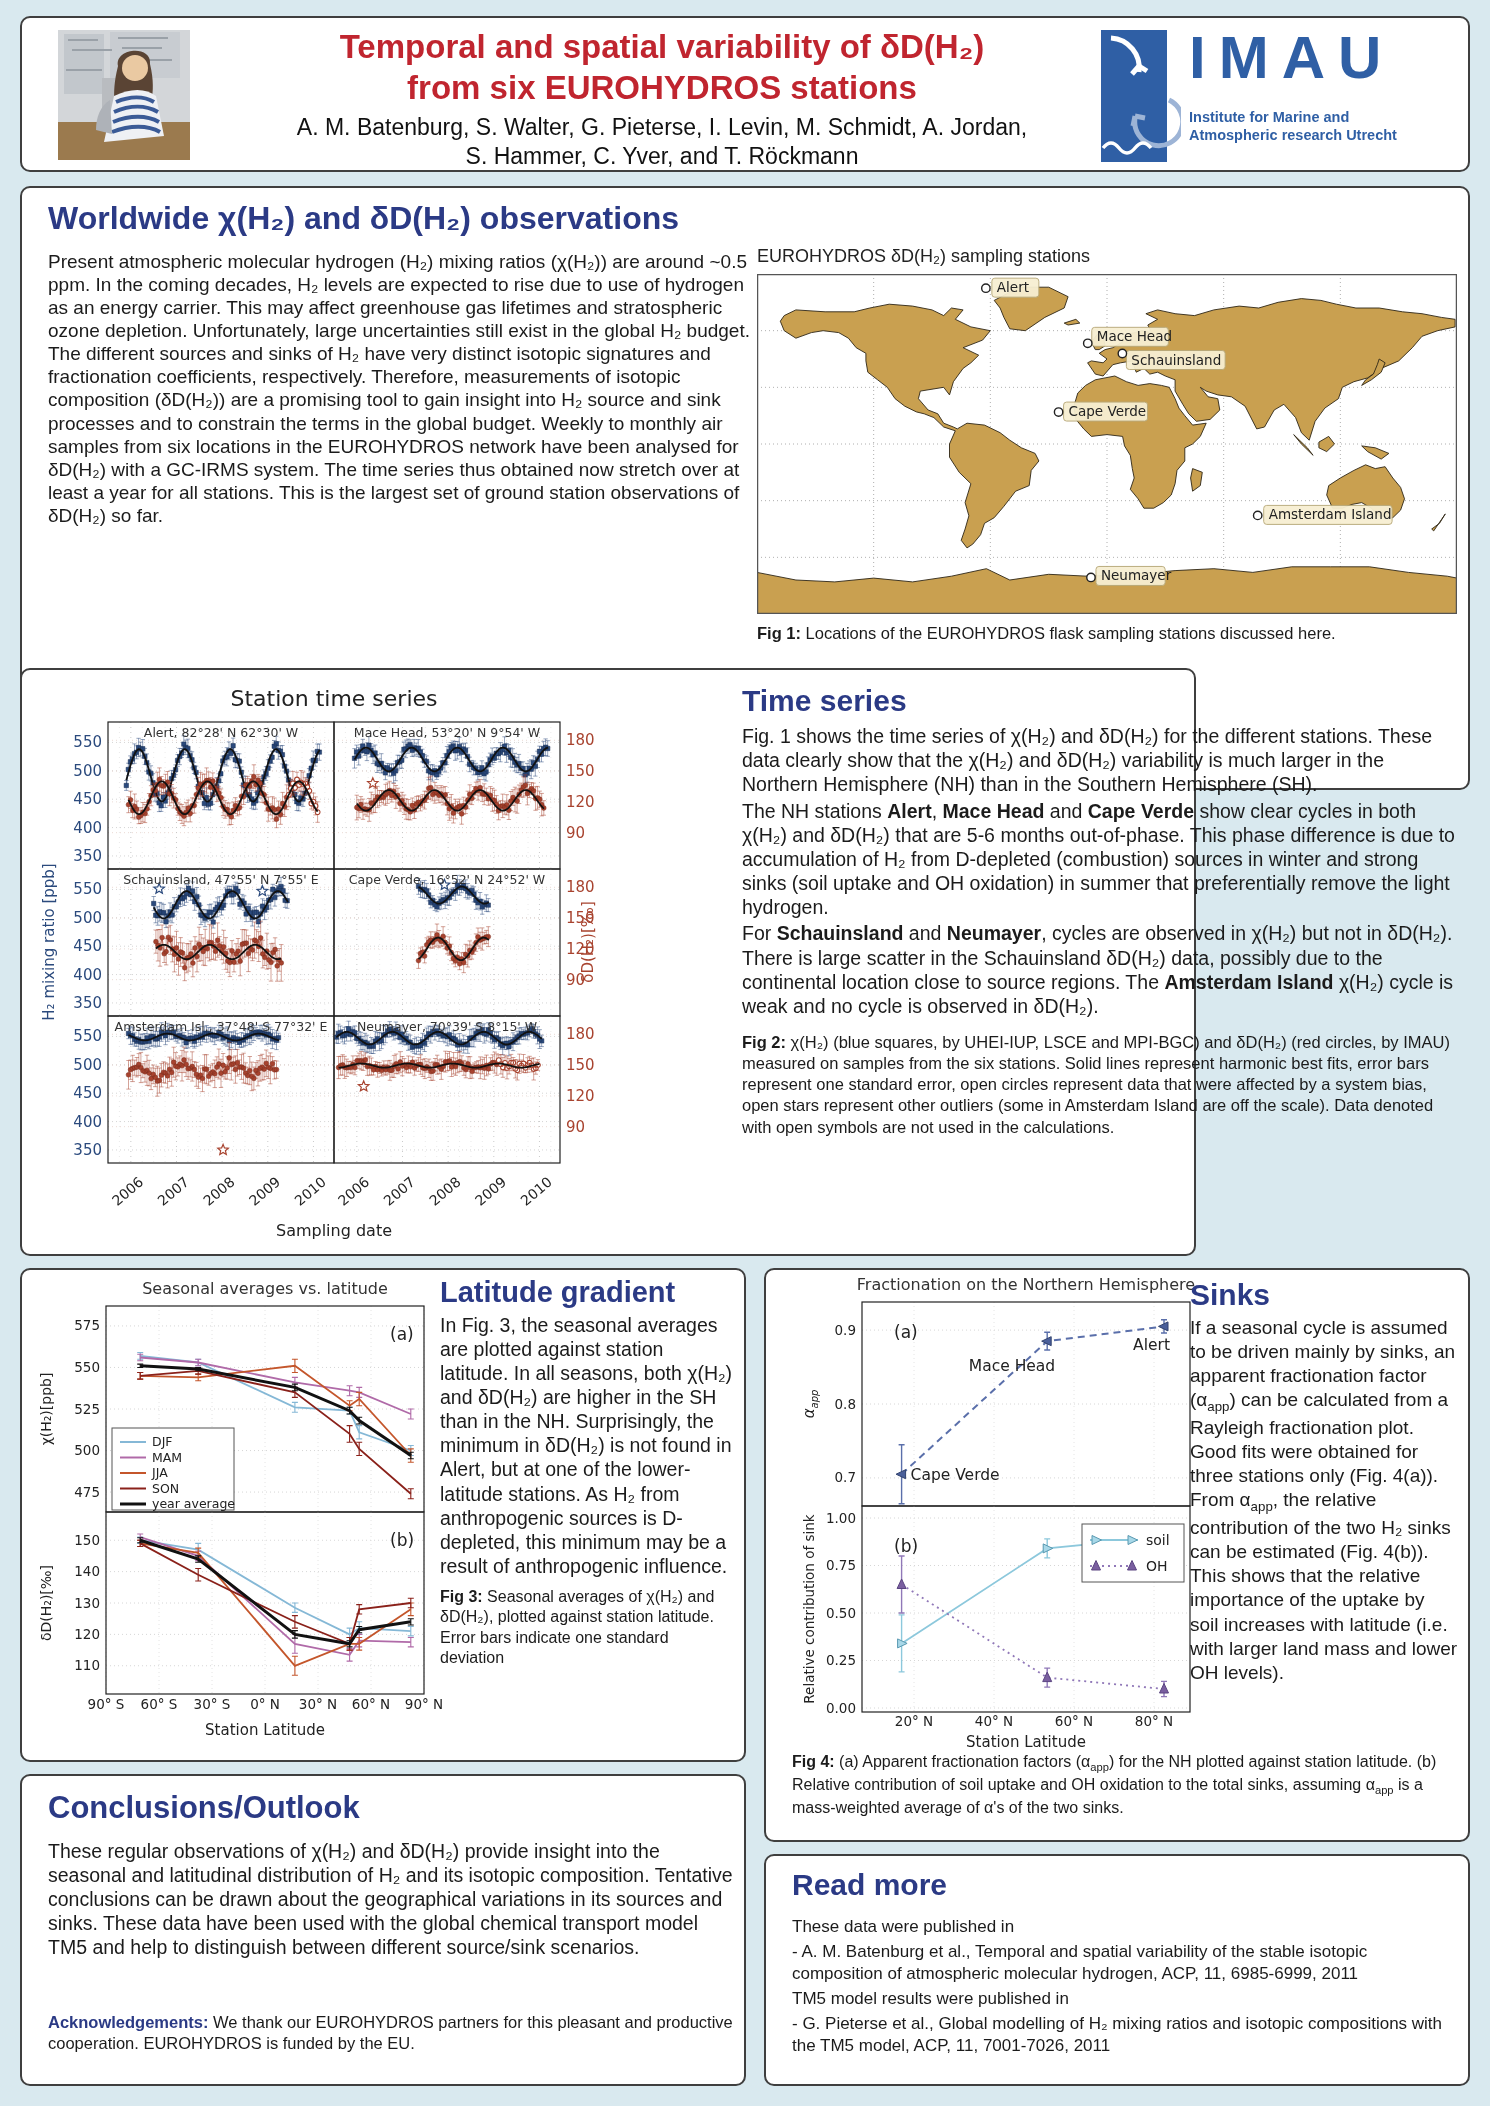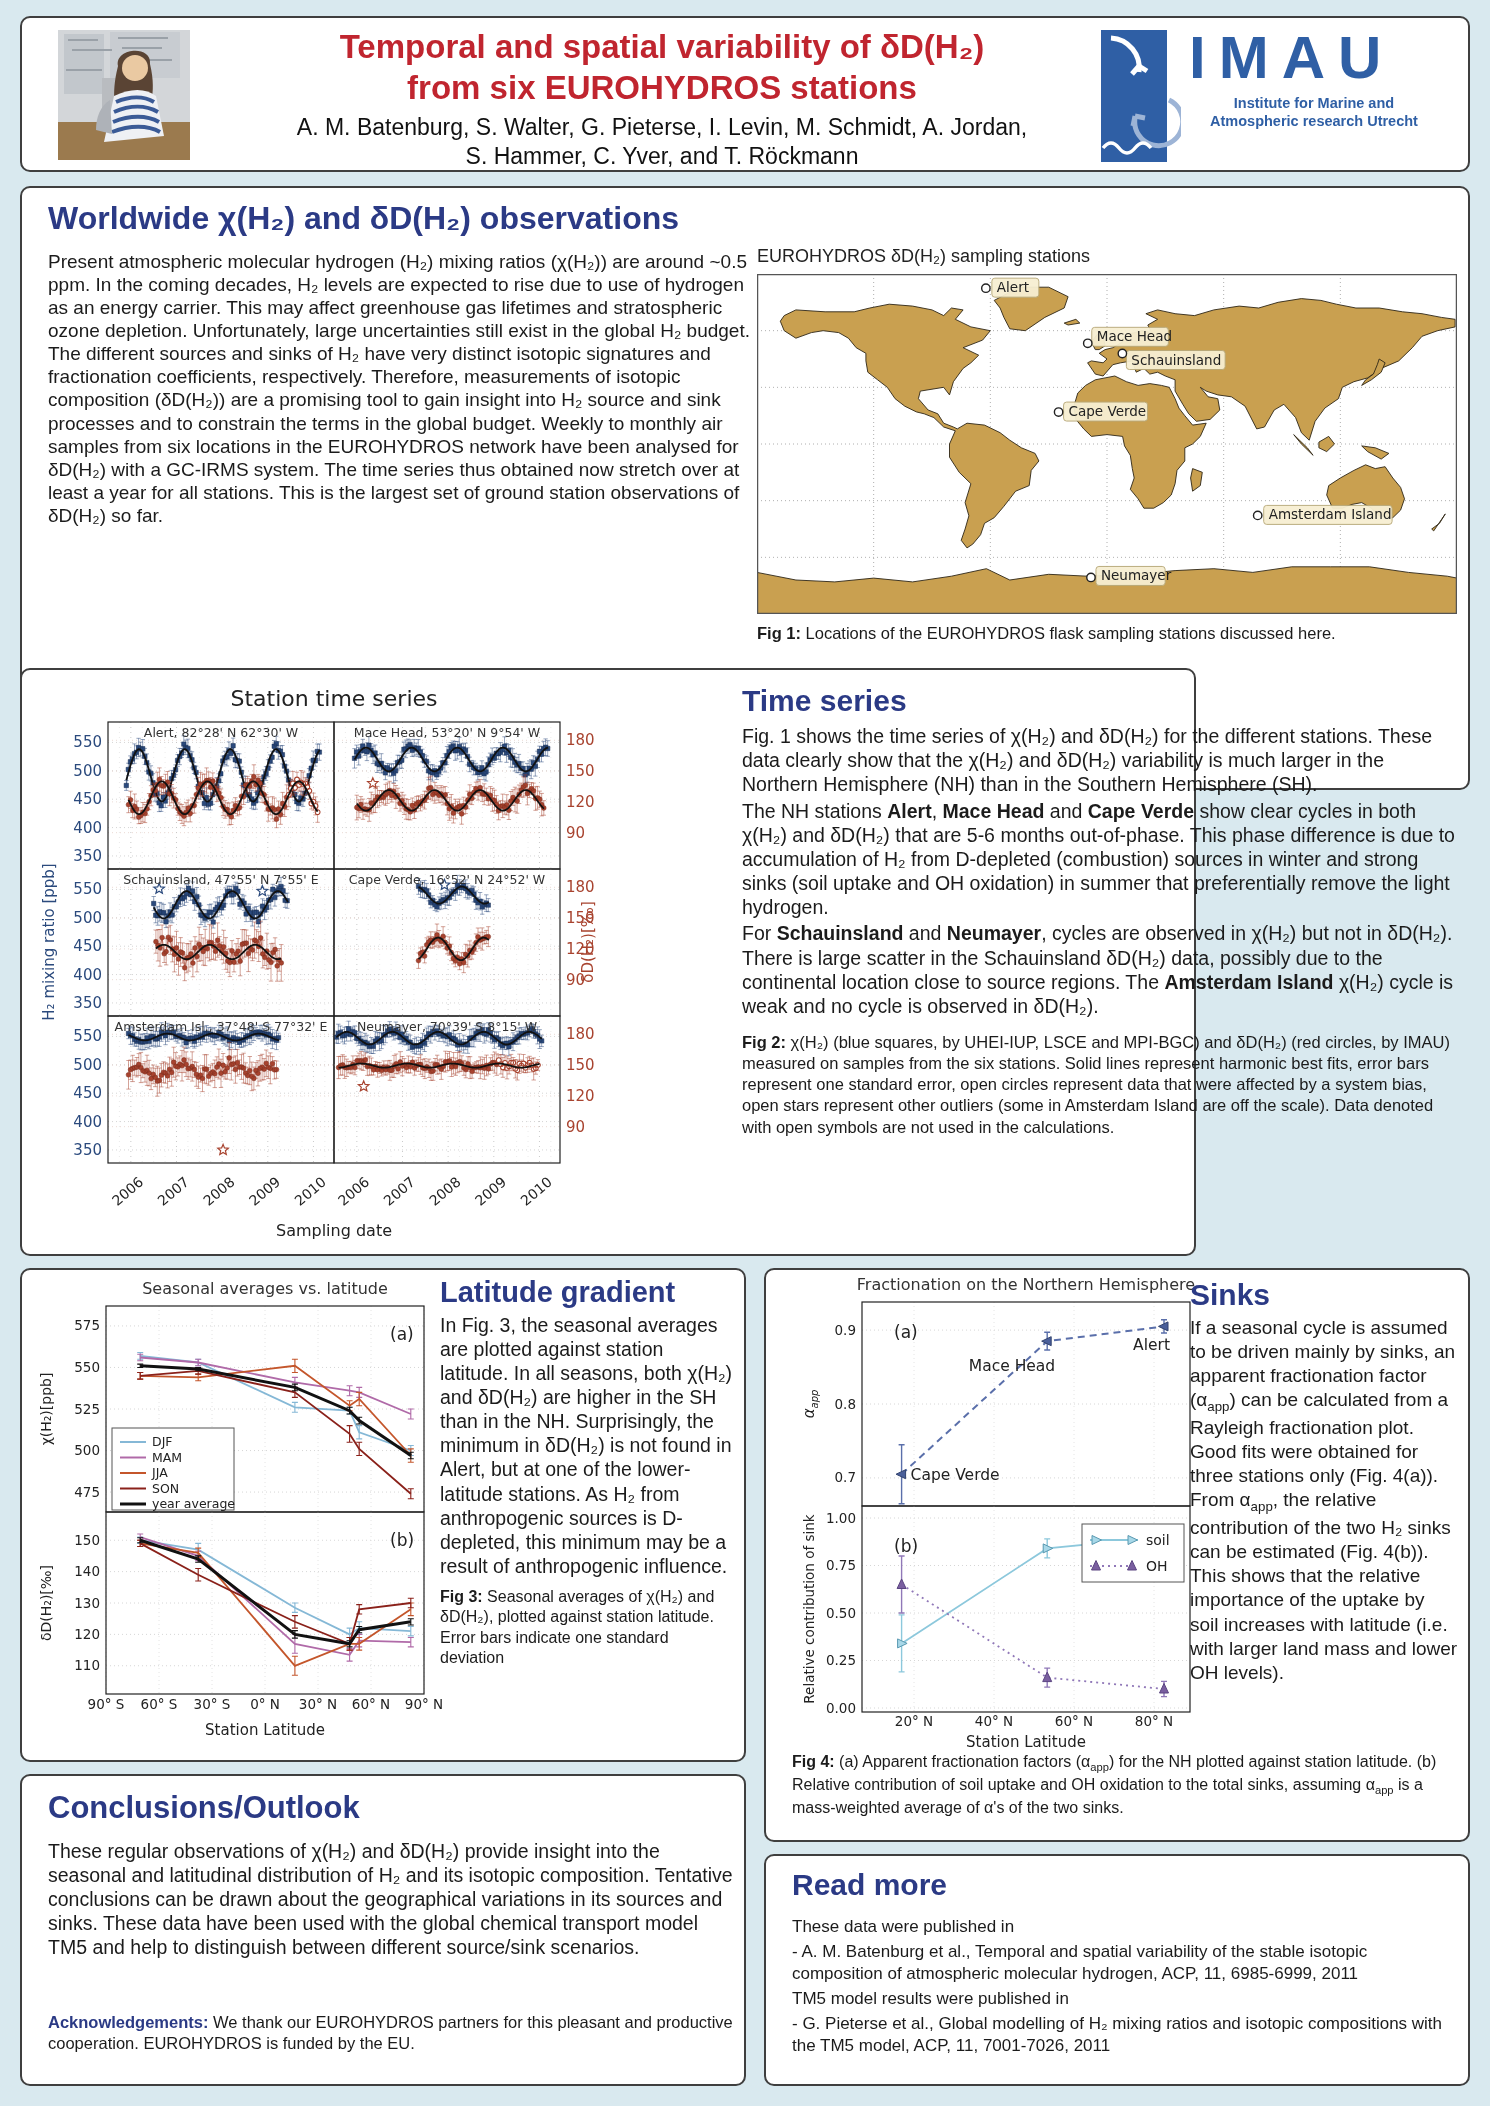--- a/index.html
+++ b/index.html
@@ -12,21 +12,21 @@
   svg text{font-family:"DejaVu Sans","Liberation Sans",sans-serif}
   
   #p-header{left:20px;top:16px;width:1450px;height:156px}
   #photo{position:absolute;left:36px;top:12px;width:132px;height:130px;overflow:hidden}
   #title-block{position:absolute;left:200px;top:8px;width:880px;text-align:center}
   #poster-title{font-size:33px;line-height:1.25;font-weight:bold;color:#c0252f;margin:0}
   #authors{font-size:23px;line-height:1.28;margin-top:4px;color:#111}
   #imau{position:absolute;right:26px;top:10px;width:345px;height:136px}
   #imau-txt{position:absolute;left:92px;top:0px;width:250px}
   #imau-name{font-size:60px;font-weight:bold;color:#2f5fa5;letter-spacing:13px;line-height:1.0}
-  #imau-sub{font-size:14.5px;font-weight:bold;color:#2f5fa5;text-align:center;line-height:1.25;margin-top:6px}
+  #imau-sub{font-size:14.5px;font-weight:bold;color:#2f5fa5;line-height:1.25;margin-top:20px}
   
   #p-worldwide{left:20px;top:186px;width:1450px;height:604px}
   #ww-head{position:absolute;left:26px;top:12px;font-size:32px}
   #ww-body{position:absolute;left:26px;top:62px;width:706px;font-size:19px;line-height:1.215;margin:0}
   .map-fig{position:absolute;left:735px;top:58px;width:700px}
   #map-title{font-size:18px;color:#222;text-align:left;margin-bottom:7px}
   .map-cap{margin-top:9px;font-size:16.5px}
   
   #p-timeseries{left:20px;top:668px;width:1176px;height:588px}
   #ts-fig{position:absolute;left:18px;top:10px}

